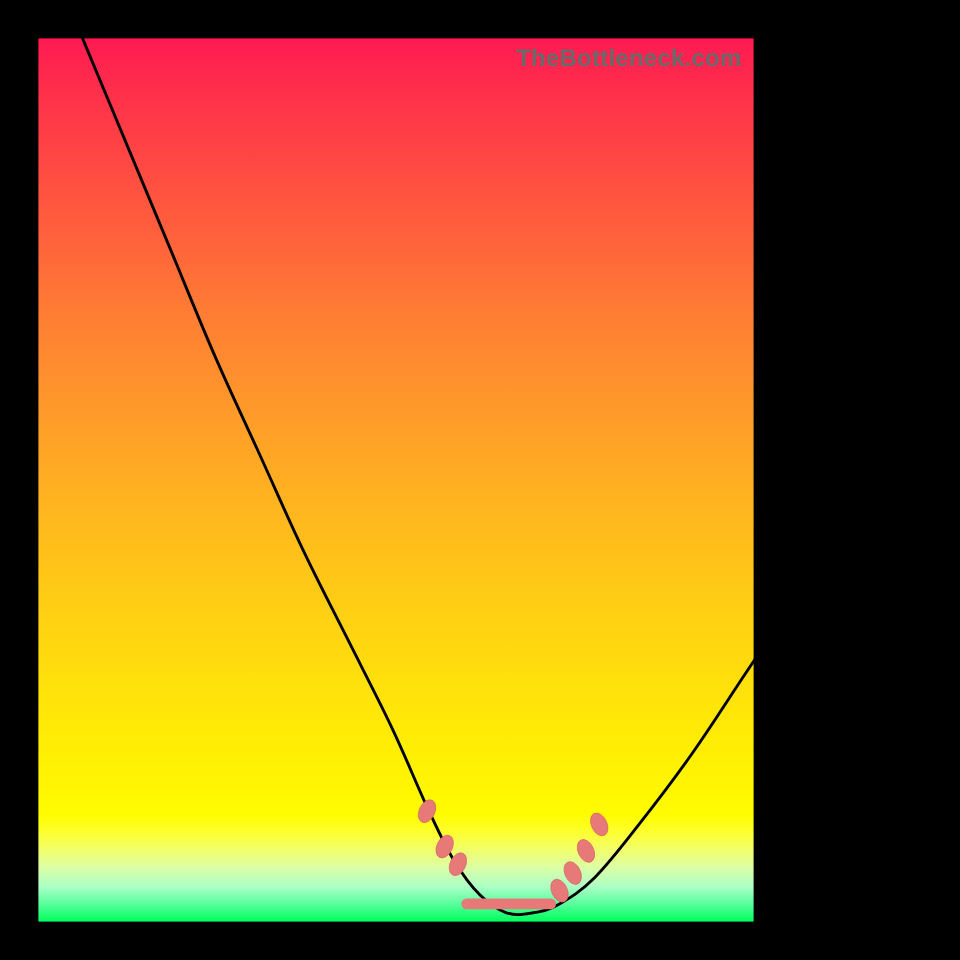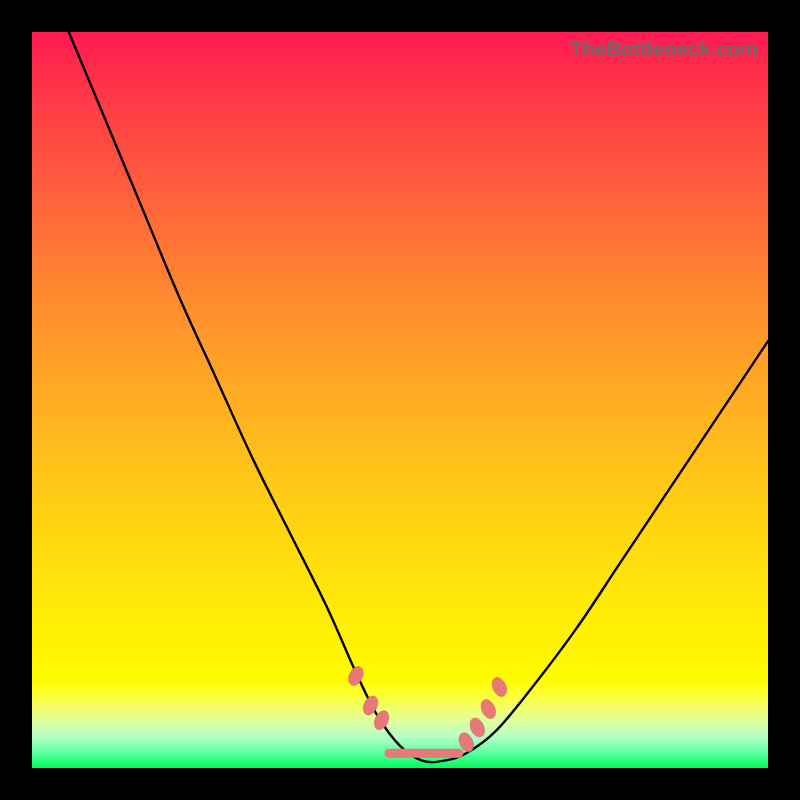--- a/index.html
+++ b/index.html
@@ -14,21 +14,21 @@
   .frame {
     position: absolute;
     left: 0; top: 0;
     width: 800px; height: 800px;
     background: #000;
   }
   .plot-area {
     position: absolute;
     left: 32px;
     top: 32px;
-    width: 736px;
+    width: 596px;
     height: 736px;
     
     background: linear-gradient(
       to bottom,
       #ff1a52 0%,
       #ff2f4a 6%,
       #ff4544 13%,
       #ff603c 22%,
       #ff7c34 31%,
       #ff972b 41%,

